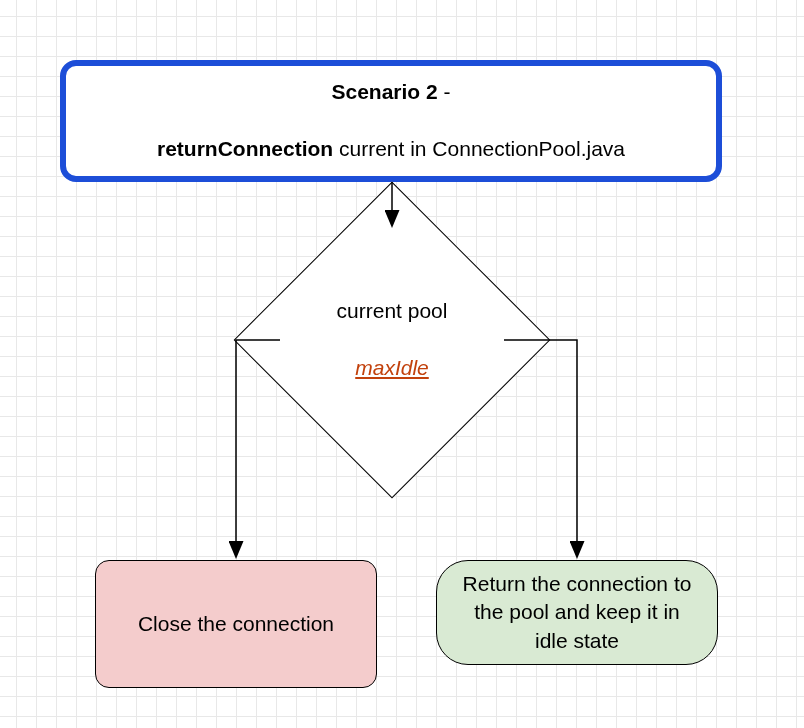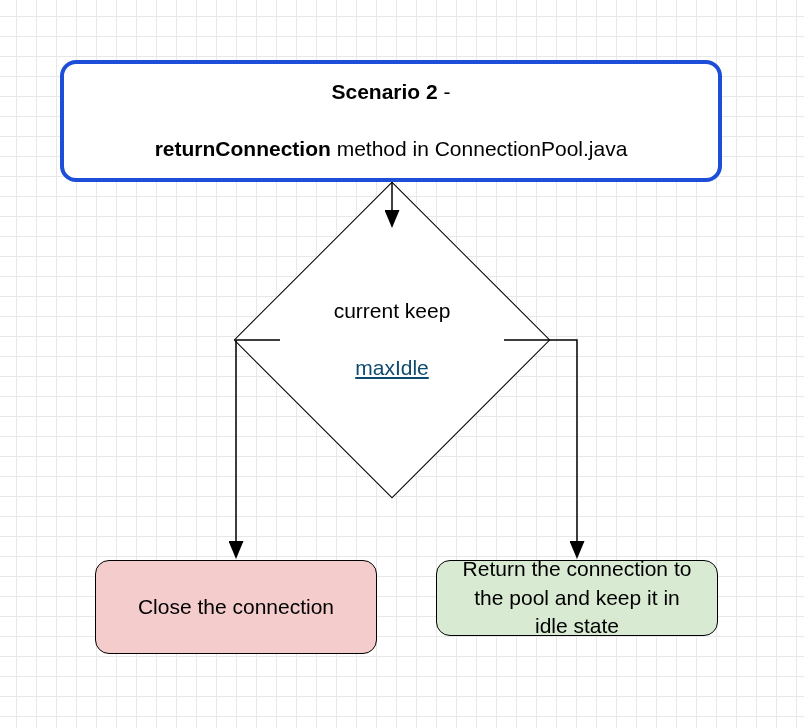--- a/index.html
+++ b/index.html
@@ -32,21 +32,21 @@
     .diagram {
       position: absolute;
       top: 0;
       left: 0;
       width: 100%;
       height: 100%;
     }
     .box {
       position: absolute;
       background: #ffffff;
-      border: 4px solid #1d4ed8;
+      border: 6px solid #1d4ed8;
       border-radius: 16px;
       display: flex;
       align-items: center;
       justify-content: center;
       text-align: center;
       padding: 12px 20px;
     }
     .header-box {
       left: 60px;
       top: 60px;
@@ -74,43 +74,45 @@
       height: 224px;
       display: flex;
       align-items: center;
       justify-content: center;
       text-align: center;
       font-size: 21px;
       line-height: 1.35;
       padding: 40px;
     }
     .maxidle {
-      color: #0c4a6e;
+      color: #c2410c;
+      font-style: italic;
       text-decoration: underline;
     }
     .leaf-box {
       border: 1.5px solid #000;
       font-size: 21px;
       line-height: 1.35;
       border-radius: 14px;
     }
     .red-box {
       left: 95px;
       top: 560px;
       width: 282px;
-      height: 94px;
+      height: 128px;
       background: #f4cccc;
       text-align: center;
     }
     .green-box {
       left: 436px;
       top: 560px;
       width: 282px;
-      height: 76px;
+      height: 105px;
       background: #d9ead3;
+      border-radius: 32px;
     }
     svg.connectors {
       position: absolute;
       top: 0;
       left: 0;
       width: 804px;
       height: 728px;
       pointer-events: none;
     }
   </style>
@@ -118,28 +120,28 @@
 <body>
 
 <div class="grid"></div>
 
 <div class="diagram">
 
   <div class="box header-box">
     <div>
       <span><b>Scenario 2</b><span> - </span></span><br>
       <br>
-      <span><b>returnConnection</b><span> method in ConnectionPool.java</span></span>
+      <span><b>returnConnection</b><span> current in ConnectionPool.java</span></span>
     </div>
   </div>
 
   <div class="diamond"></div>
   <div class="diamond-text">
     <div>
-      <span>current keep</span><br>
+      <span>current pool</span><br>
       <br>
       <span class="maxidle">maxIdle</span>
     </div>
   </div>
 
   <div class="box leaf-box red-box">
     <span>Close the connection</span>
   </div>
 
   <div class="box leaf-box green-box">

